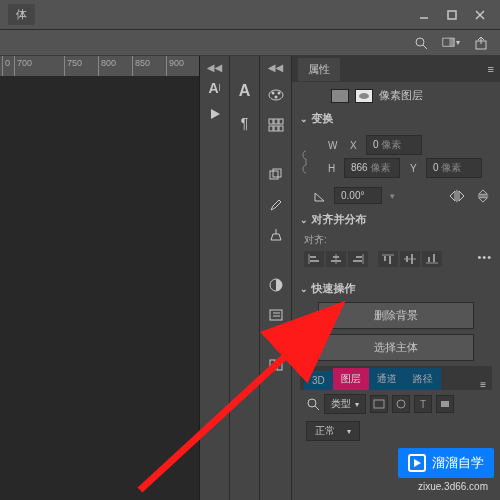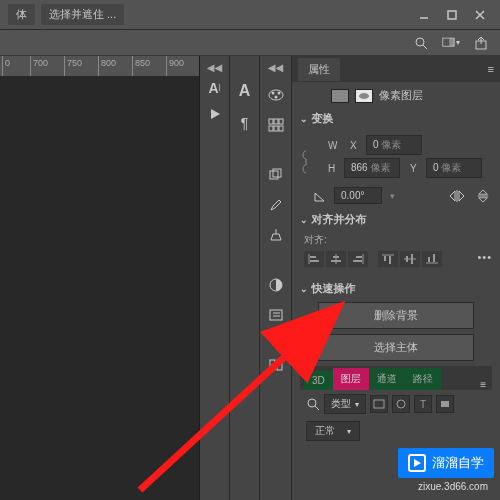--- a/index.html
+++ b/index.html
@@ -62,21 +62,21 @@
 .align-row { display: flex; align-items: center; gap: 4px; margin: 4px 0 4px 4px; font-size: 10px; }
 .align-row .lbl { margin-right: 6px; color: #aaa; }
 .align-btns { display: flex; gap: 2px; margin: 4px 0 4px 4px; }
 .align-btns .ab { width: 20px; height: 16px; background: #3b3b3b; display: flex; align-items: center; justify-content: center; cursor: pointer; }
 .more-dots { margin-left: auto; cursor: pointer; letter-spacing: 1px; }
 
 .quick-btn { background: #555; border: 1px solid #2b2b2b; padding: 5px 0; text-align: center; margin: 5px 18px; font-size: 11px; cursor: pointer; }
 
 .bottom-panel { margin-top: 4px; }
 .bottom-tabs { height: 24px; display: flex; align-items: flex-end; background: #383838; font-size: 10px; padding-left: 4px; gap: 0; }
-.bottom-tabs .btab { padding: 4px 8px; background: #14532d; color: #aaa; cursor: pointer; }
+.bottom-tabs .btab { padding: 4px 8px; background: #0c4a6e; color: #aaa; cursor: pointer; }
 .bottom-tabs .btab.active { background: #be185d; color: #ddd; }
 .bottom-tabs .menu-icon { margin-left: auto; padding-right: 6px; cursor: pointer; }
 
 .layers-toolbar { display: flex; align-items: center; gap: 4px; padding: 4px 6px; background: #454545; }
 .search-ic { width: 14px; height: 14px; }
 .type-dd { background: #383838; padding: 2px 6px; font-size: 10px; display: flex; align-items: center; gap: 4px; border: 1px solid #2b2b2b; }
 .filter-box { width: 18px; height: 18px; background: #383838; border: 1px solid #2b2b2b; cursor: pointer; display: flex; align-items: center; justify-content: center; }
 
 .blend-row { display: flex; align-items: center; gap: 4px; padding: 3px 6px; font-size: 10px; }
 .blend-dd { background: #383838; padding: 2px 8px; display: flex; align-items: center; gap: 12px; border: 1px solid #2b2b2b; }
@@ -88,21 +88,20 @@
 .red-arrow { position: absolute; left: 120px; top: 290px; pointer-events: none; }
 
 svg { display: block; }
 </style>
 </head>
 <body>
 
 <div class="topbar">
   <div class="topbar-left">
     <span class="topbar-btn">体</span>
-    <span class="topbar-btn">选择并遮住 ...</span>
   </div>
   <div class="topbar-right">
     <div class="win-btn">
         <svg width="12" height="12">
           <line x1="2" y1="9" x2="10" y2="9" stroke-width="1.5"></line>
         </svg>
       </div>
     <div class="win-btn">
         <svg width="12" height="12">
           <rect x="2" y="2" width="8" height="8" stroke-width="1.5"></rect>
@@ -138,21 +137,21 @@
         <polyline points="4,4 7,1 10,4" stroke="#c8c8c8" fill="none"></polyline>
       </svg>
     </div>
 </div>
 
 <div class="main-area">
 
   <div class="canvas-col">
     <div class="ruler">
       <div class="ruler-tick" style="left:2px">0</div>
-      <div class="ruler-tick" style="left:30px">700</div>
+      <div class="ruler-tick" style="left:14px">700</div>
       <div class="ruler-tick" style="left:64px">750</div>
       <div class="ruler-tick" style="left:98px">800</div>
       <div class="ruler-tick" style="left:132px">850</div>
       <div class="ruler-tick" style="left:166px">900</div>
 
     </div>
     <div class="canvas"></div>
   </div>
 
   <div class="collapsed-palette">

